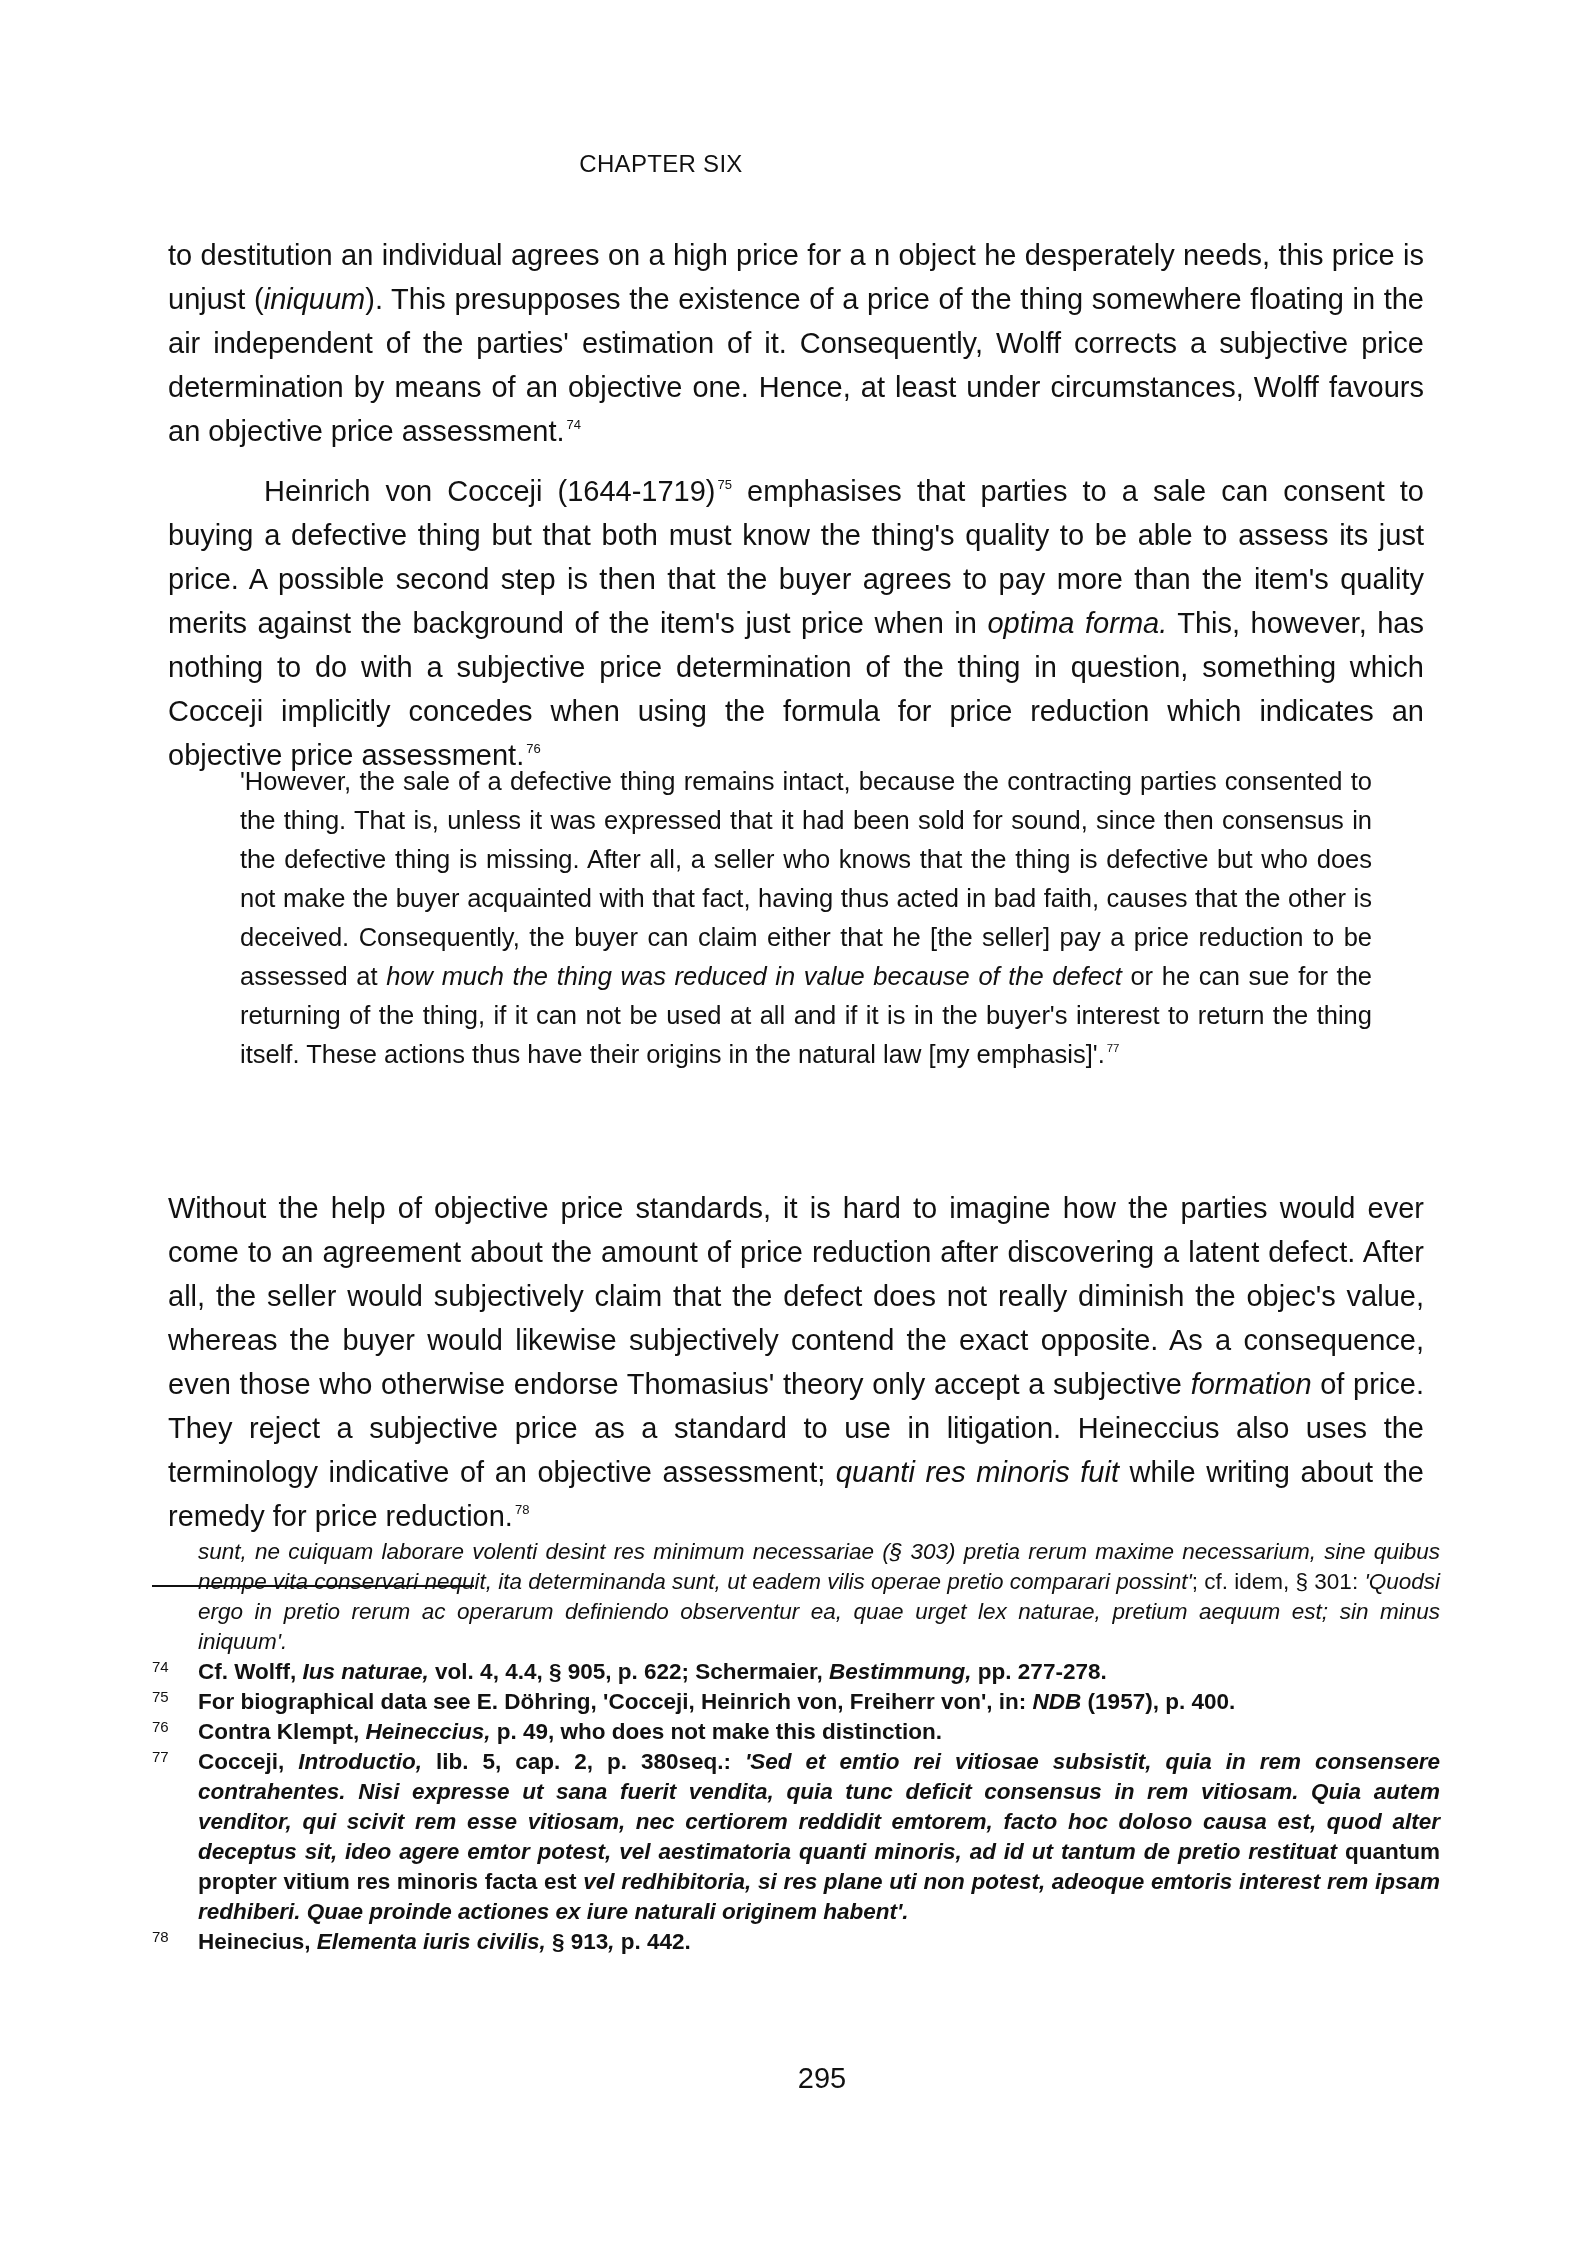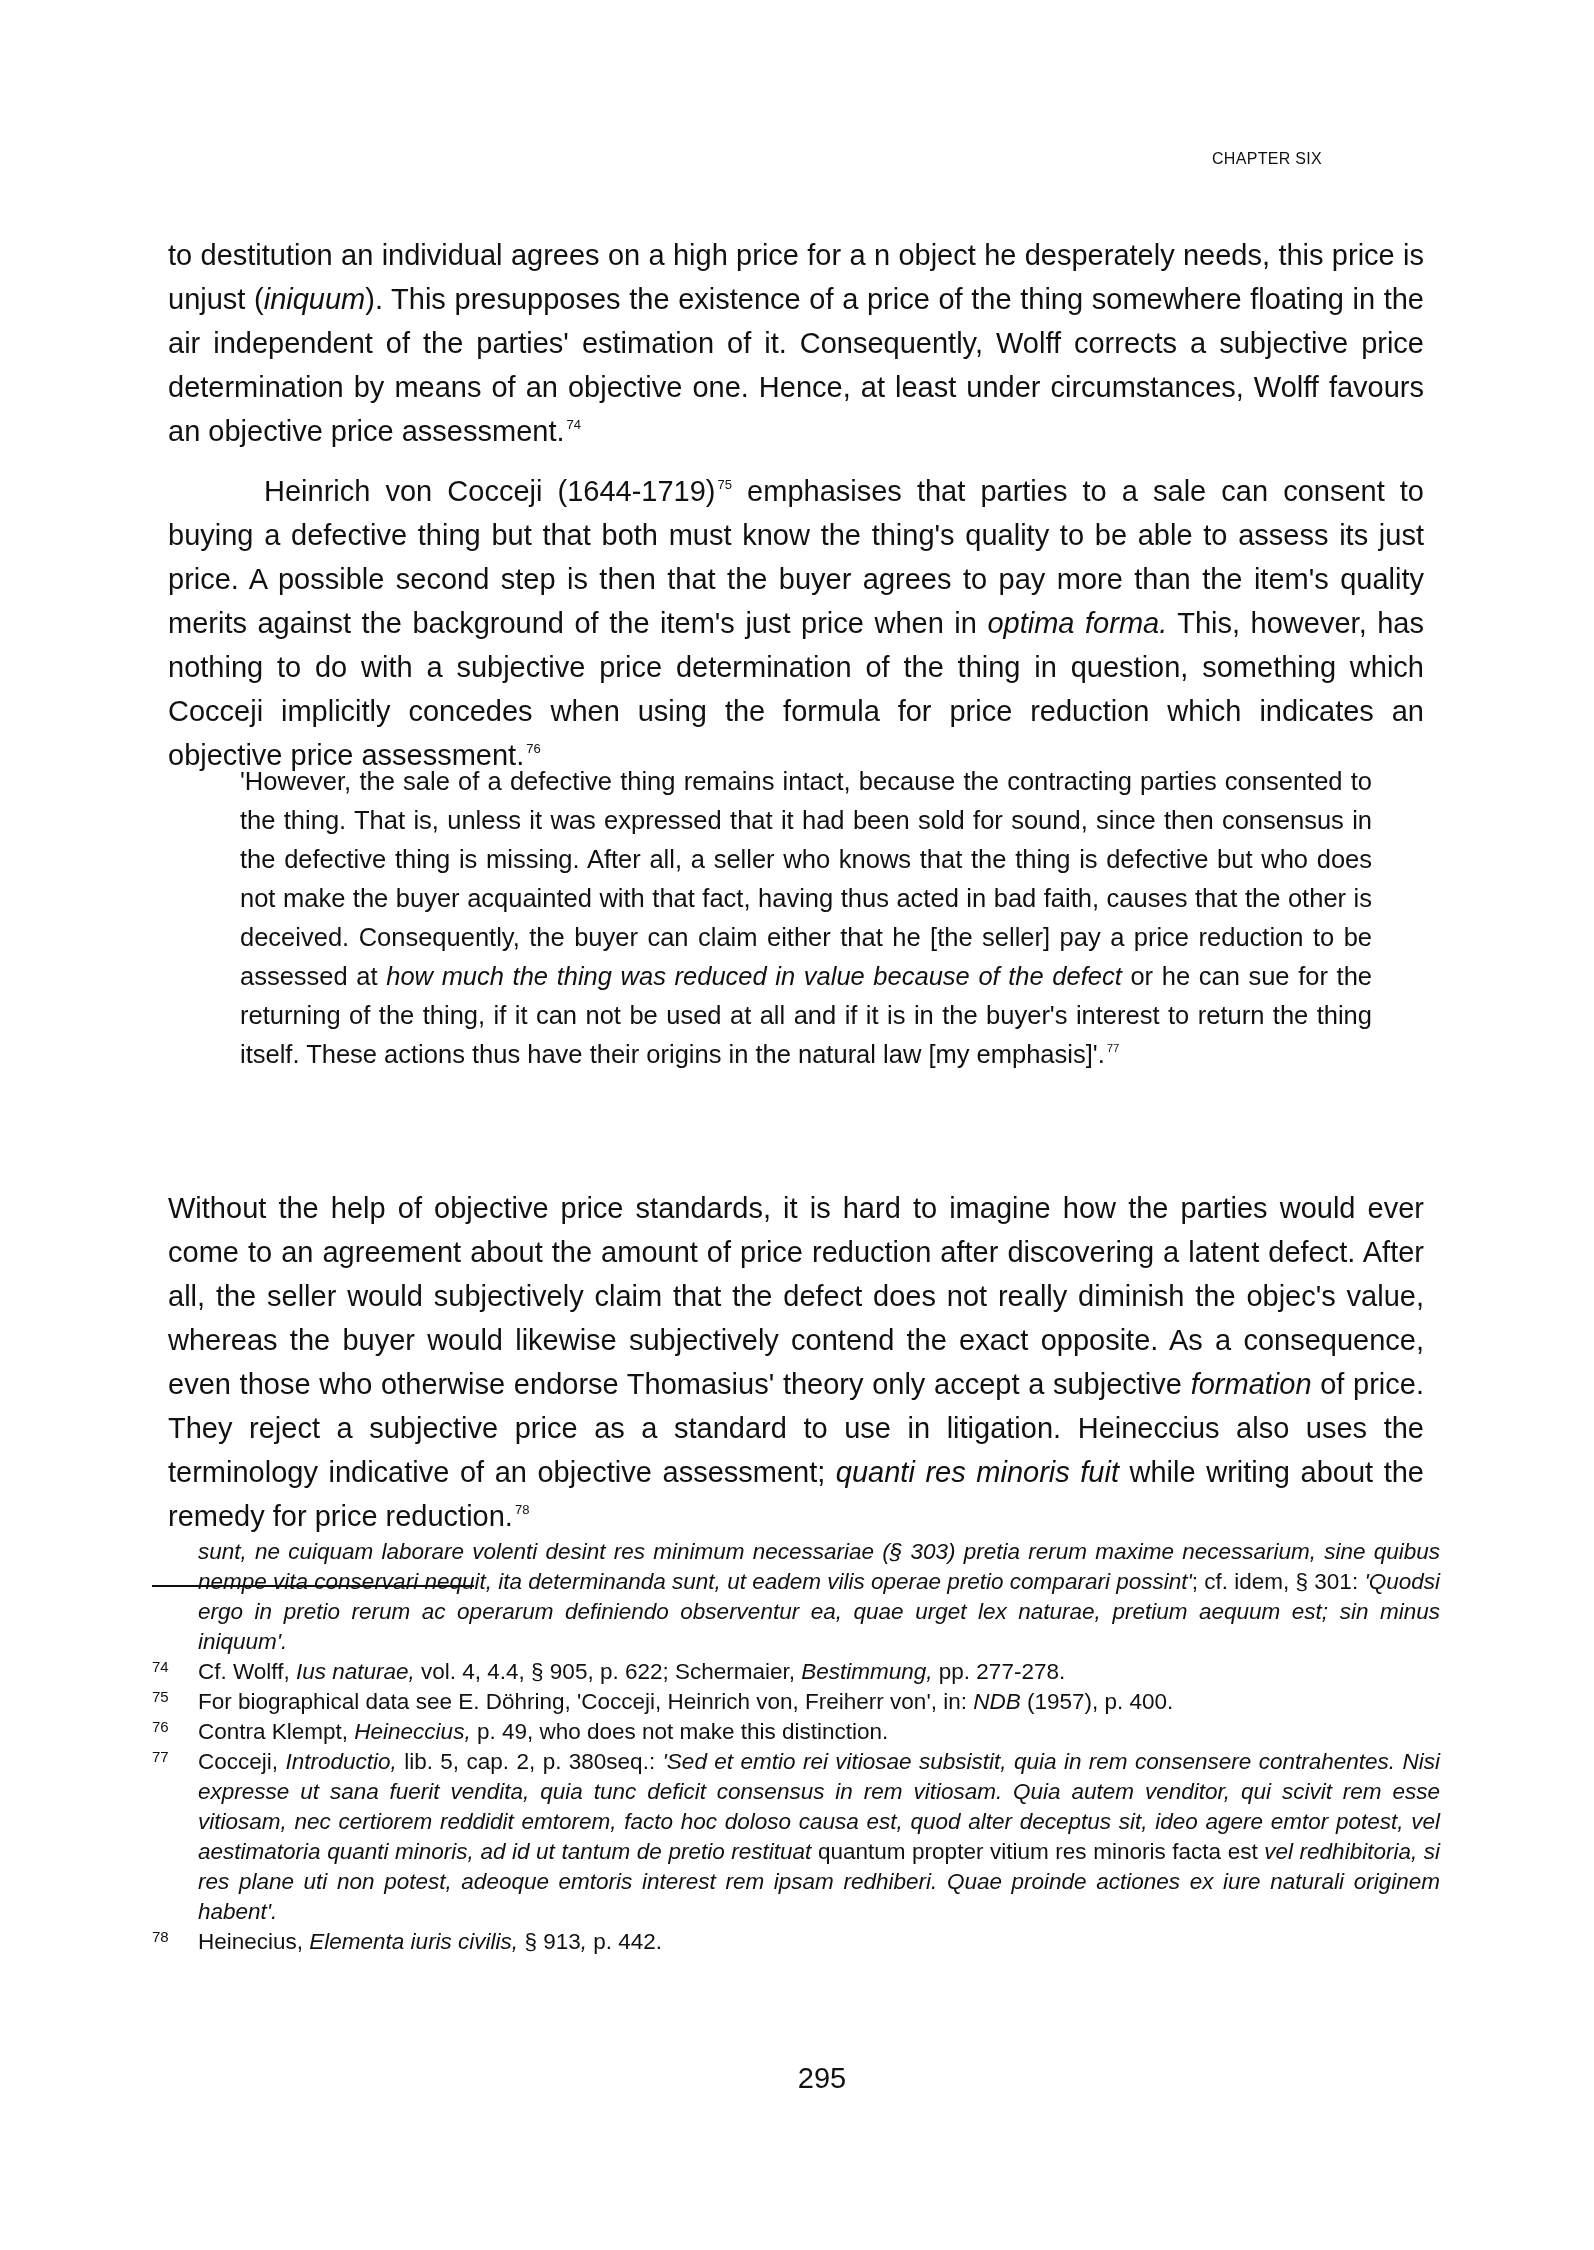--- a/index.html
+++ b/index.html
@@ -1,29 +1,29 @@
 <!DOCTYPE html>
 <html><head>
   <meta charset="utf-8">
   <style>
     html, body { margin: 0; padding: 0; background: #ffffff; }
     body { width: 1594px; height: 2250px; position: relative; overflow: hidden;
            font-family: "Liberation Sans", sans-serif; color: #111111; }
-    .page-header { position: absolute; top: 150px; left: 0; width: 1322px; text-align: right;
-                   font-size: 16px; letter-spacing: 0.3px; }
+    .page-header { position: absolute; top: 150px; left: 0; width: 1322px; text-align: center;
+                   font-size: 24px; letter-spacing: 0.3px; }
     .body-text { position: absolute; left: 152px; width: 1288px; font-size: 29px; line-height: 44px; }
     .body-text p { margin: 16px; text-align: justify; }
     .indent { text-indent: 96px; }
     sup { font-size: 0.45em; vertical-align: 0; position: relative; top: -0.95em; line-height: 0; margin-left: 2px; }
     .blockquote { position: absolute; left: 240px; width: 1132px; font-size: 25.5px; line-height: 39px; text-align: justify; }
     .fn-rule { position: absolute; left: 152px; top: 1585px; width: 322px; height: 0; border-top: 2px solid #111; }
     .footnotes { position: absolute; left: 152px; top: 1537px; width: 1288px; font-size: 22.5px; line-height: 30px; }
     .fn { display: flex; }
     .fn-num { width: 46px; flex: 0 0 46px; font-size: 15px; position: relative; top: -5px; }
-    .fn-text { flex: 1; text-align: justify; }
+    .fn-text { flex: 1; text-align: justify; font-weight: bold; }
     .fn-cont { padding-left: 46px; text-align: justify; }
     .page-number { position: absolute; top: 2062px; left: 0; width: 1594px; text-align: center; font-size: 29px; padding-left: 50px; box-sizing: border-box; }
     i { font-style: italic; }
   </style>
 </head>
 <body>
 
 <div class="page-header">CHAPTER SIX</div>
 
 <div class="body-text" style="top: 217px;">

